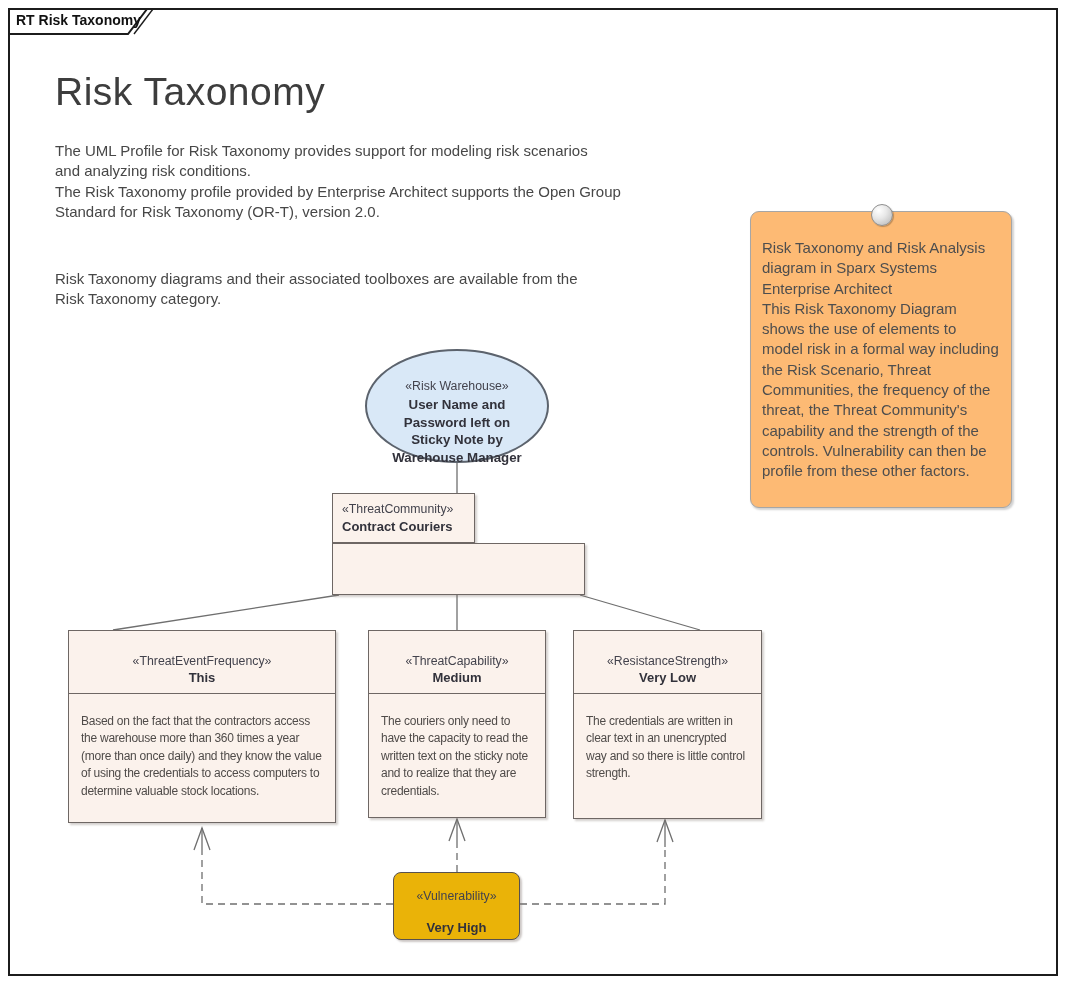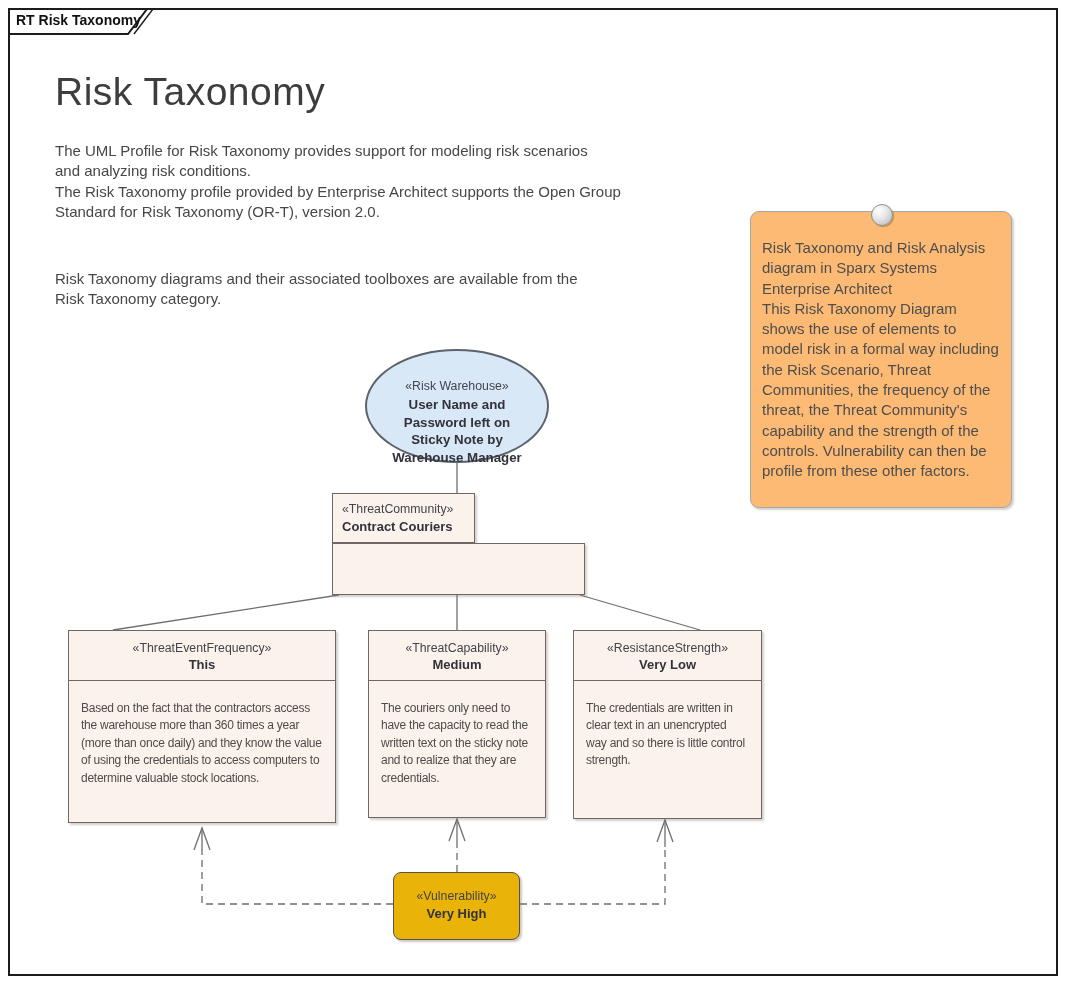--- a/index.html
+++ b/index.html
@@ -40,34 +40,34 @@
   }
   .scenario .ename{line-height:17.5px;font-size:13.3px;display:block;margin-top:2px;padding:0 18px;}
   .box{
     background:#fbf2ec;border:1px solid #6e6764;
     box-shadow:2px 2px 2px rgba(130,118,112,0.35);
   }
   .tc-box{left:332px;top:493px;width:143px;height:50px;padding:5px 9px;}
   .tc-box .ename{display:block;margin-top:2px;}
   .tc-comp{left:332px;top:543px;width:253px;height:52px;}
   .stat{top:630px;display:flex;flex-direction:column;}
-  .stat .hd{border-bottom:1px solid #6e6764;text-align:center;padding:7px 4px 8px 4px;}
+  .stat .hd{border-bottom:1px solid #6e6764;text-align:center;padding:20px 4px 8px 4px;}
   .stat .hd .ename{display:block;margin-top:1px;}
   .stat .bd{
     padding:19px 11px 8px 12px;font-size:12px;line-height:17.4px;color:#4f4b49;letter-spacing:-0.25px;
   }
   .stat.left{left:68px;width:268px;height:193px;}
   .stat.mid{left:368px;width:178px;height:188px;}
   .stat.right{left:573px;width:189px;height:189px;}
   .vuln{
     left:393px;top:872px;width:127px;height:68px;border-radius:8px;
     background:#eab308;border:1px solid #57514f;text-align:center;padding-top:13px;
     box-shadow:2px 2px 2px rgba(130,118,112,0.4);
   }
-  .vuln .ename{display:block;margin-top:2px;}
+  .vuln .ename{display:block;margin-top:16px;}
 </style>
 </head>
 <body>
 
 <div id="canvas">
 
   <div class="frame-border"></div>
 
   <svg class="overlay" width="1069" height="987" viewBox="0 0 1069 987">
 

